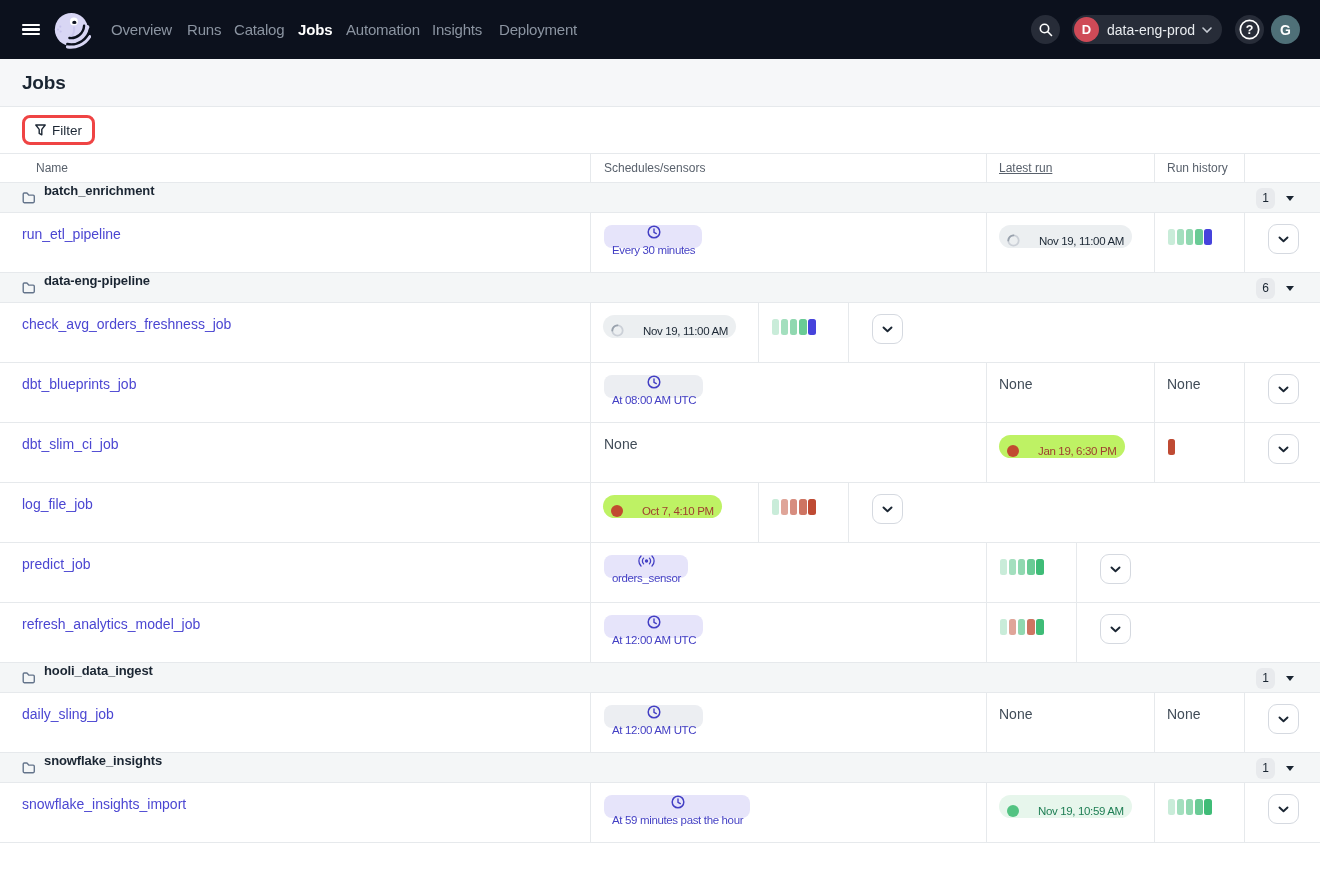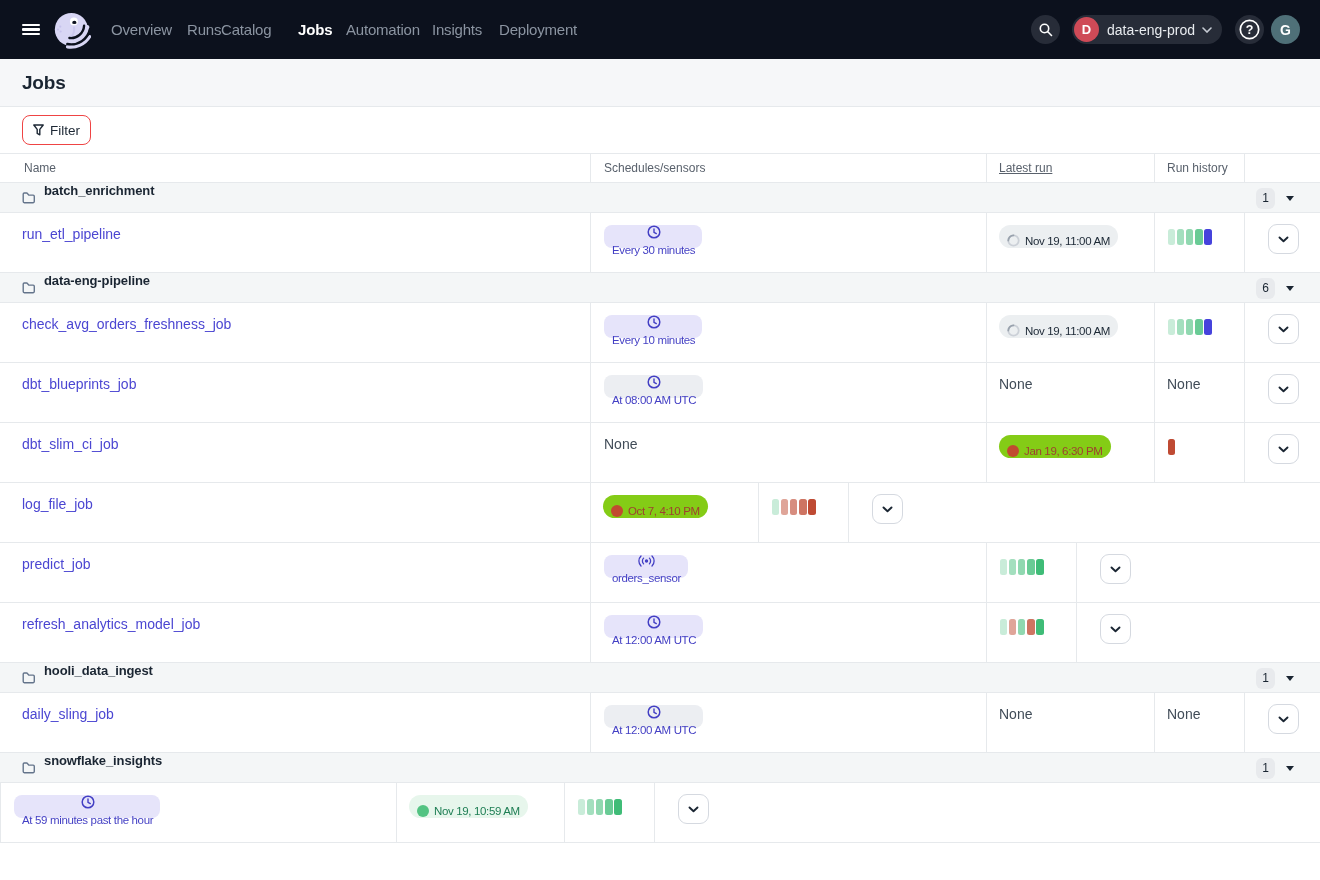--- a/index.html
+++ b/index.html
@@ -18,50 +18,50 @@
 .deppill { height:29px; background:#272C38; border-radius:15px; display:flex; align-items:center; margin-left:12px; padding:2px; }
 .deppill .dcirc { width:25px; height:25px; border-radius:50%; background:#CF4A57; color:#fff; font-size:13px; font-weight:700; display:flex; align-items:center; justify-content:center; }
 .deppill .dname { color:#E8EBEF; font-size:14px; margin:0 7px 0 8px; }
 .helpbtn { margin-left:13px; }
 .avatar { width:29px; height:29px; border-radius:50%; background:#4F7078; color:#fff; font-size:14px; font-weight:700; display:flex; align-items:center; justify-content:center; margin-left:7px; margin-right:20px; }
 
 
 .pagehead { height:48px; background:#F6F7F9; border-bottom:1px solid #E6E9EC; display:flex; align-items:center; }
 .pagehead h1 { font-size:19px; font-weight:700; color:#1A2532; margin-left:22px; letter-spacing:-0.2px; }
 .toolbar { height:47px; background:#fff; border-bottom:1px solid #E6E9EC; display:flex; align-items:center; }
-.filterbtn { margin-left:22px; height:30px; border:1px solid #ef4444; border-radius:8px; background:#fff; display:inline-flex; align-items:center; padding:0 10px; gap:6px; font-size:13.5px; color:#1C2734; font-family:"Liberation Sans",sans-serif; }
+.filterbtn { margin-left:22px; height:30px; border:3px solid #ef4444; border-radius:8px; background:#fff; display:inline-flex; align-items:center; padding:0 10px; gap:6px; font-size:13.5px; color:#1C2734; font-family:"Liberation Sans",sans-serif; }
 
 
 .thead { height:29px; display:flex; border-bottom:1px solid #E6E9EC; color:#59616C; font-size:12px; }
 .thead > div { display:flex; align-items:center; }
-.c1 { width:590px; padding-left:24px; }
+.c1 { width:590px; padding-left:36px; }
 .c2 { width:396px; padding-left:13px; border-left:1px solid #E6E9EC; }
 .c3 { width:168px; padding-left:12px; border-left:1px solid #E6E9EC;text-decoration:underline; }
 .c4 { width:90px; padding-left:12px; border-left:1px solid #E6E9EC; }
 .c5 { width:76px; border-left:1px solid #E6E9EC; }
 .grow { height:30px; background:#F4F6F7; border-bottom:1px solid #E6E9EC; display:flex; align-items:flex-start; position:relative; }
 .grow .gname { font-size:13px; font-weight:700; color:#1A2532; margin-left:44px; letter-spacing:-0.1px; }
 .grow svg.folder { position:absolute; left:22px; top:9px; }
 .gbadge { position:absolute; right:45px; top:4.5px; width:19px; height:21px; background:#E8EAED; border-radius:6px; color:#1A2532; font-size:12px; display:flex; align-items:center; justify-content:center; }
 .gcaret { position:absolute; right:26px; top:13px; width:0; height:0; border-left:4.5px solid transparent; border-right:4.5px solid transparent; border-top:5.5px solid #1A2532; }
 .jrow { height:60px; display:flex; border-bottom:1px solid #E6E9EC; }
 .jrow > div { position:relative; }
 .jname { position:absolute; left:22px; top:13px; font-size:14px; color:#4B46D2; }
 .none { position:absolute; left:13px; top:13px; font-size:14px; color:#414C58; }
 .c3 .none { left:12px; }
 .c4 .none { left:12px; }
 
 
 .chip { position:absolute; left:13px; top:12px; height:23px; border-radius:8px; background:#E6E4FA; display:inline-flex; align-items:center; padding:0 7px 0 8px; gap:5px; color:#433FC4; font-size:11.5px; letter-spacing:-0.35px;flex-direction:column; }
 .chip.off { background:#ECEEF2;padding-left:8px; }
 
-.rpill { position:absolute; left:12px; top:12px; height:23px; border-radius:11.5px; display:inline-flex; align-items:center; padding:8px 8px 0 8px; gap:5px; font-size:11.5px; letter-spacing:-0.35px; }
+.rpill { position:absolute; left:12px; top:12px; height:23px; border-radius:11.5px; display:inline-flex; align-items:center; padding:8px 8px 0 8px; gap:19px; font-size:11.5px; letter-spacing:-0.35px; }
 .rpill.gray { background:#ECEFF1; color:#1B2734; }
 .rpill.green { background:#E7F6EC; color:#1E7E54; }
-.rpill.red { background:#84cc16; color:#9E4130; }
+.rpill.red { background:#bef264; color:#9E4130; }
 .dot { width:12px; height:12px; border-radius:50%; }
 .dot.g { background:#53C382; }
 .dot.r { background:#C14B30; }
 
 .bars { position:absolute; left:12.5px; top:16px; display:flex; gap:1.6px; }
 .bars i { width:7.6px; height:15.5px; border-radius:2.5px; }
 
 .cbtn { position:absolute; left:23px; top:11px; width:31px; height:30px; border:1px solid #D5D9E0; border-radius:9px; background:#fff; display:flex; align-items:center; justify-content:center; }
 
 .tog { width:16px; height:10px; border-radius:5px; position:relative; }
@@ -88,21 +88,21 @@
     <circle cx="6.9" cy="19.6" r="1.1" fill="#C6C2EC"></circle>
     <circle cx="9.6" cy="21.5" r="1.1" fill="#C6C2EC"></circle>
     <circle cx="22.9" cy="11.4" r="3.95" fill="#fff"></circle>
     <path d="M21.2 12.9 a2.15 2.15 0 0 1 4.3 0 q0 1 -2.15 1 t-2.15 -1 Z" fill="#0C111D"></path>
     <path d="M18.42 28.0 A13.1 13.1 0 0 0 33.08 15.69" stroke="#0C111D" stroke-width="2.4" fill="none" stroke-linecap="round"></path>
     <path d="M16.3 34.0 A19.4 19.4 0 0 0 38.98 19.03" stroke="#0C111D" stroke-width="2.4" fill="none" stroke-linecap="round"></path>
   </svg>
   <div class="navlinks">
     <a style="left:111px">Overview</a>
       <a style="left:187px">Runs</a>
-      <a style="left:221px">Catalog</a>
+      <a style="left:234px">Catalog</a>
       <a class="active" style="left:298px">Jobs</a>
       <a style="left:346px">Automation</a>
       <a style="left:432px">Insights</a>
       <a style="left:499px">Deployment</a>
   </div>
   <div class="navright">
     <div class="circbtn">
         <svg width="16" height="16" viewBox="0 0 16 16">
           <circle cx="6.5" cy="6.5" r="4.2" stroke="#fff" stroke-width="1.6" fill="none"></circle>
           <line x1="9.8" y1="9.8" x2="13.5" y2="13.5" stroke="#fff" stroke-width="1.6" stroke-linecap="round"></line>
@@ -198,30 +198,20 @@
       <path d="M1 3.2 V10.4 A1.2 1.2 0 0 0 2.2 11.6 H11.8 A1.2 1.2 0 0 0 13 10.4 V4.6 A1.2 1.2 0 0 0 11.8 3.4 H7 L5.6 1.6 A1.2 1.2 0 0 0 4.6 1.1 H2.2 A1.2 1.2 0 0 0 1 2.3 Z" stroke="#64748B" stroke-width="1.5" fill="none" stroke-linejoin="round"></path>
     </svg>
     <span class="gname">data-eng-pipeline</span>
     <span class="gbadge">6</span>
     <span class="gcaret"></span>
   </div>
 <div class="jrow">
     <div class="c1">
       <span class="jname">check_avg_orders_freshness_job</span>
     </div>
-    <div class="c2">
-      <span class="chip">
-        <svg width="14" height="14" viewBox="0 0 14 14" style="flex:none">
-          <circle cx="7" cy="7" r="5.8" stroke="#433FC4" stroke-width="1.5" fill="none"></circle>
-          <path d="M7 4 V7.3 L9.3 8.6" stroke="#433FC4" stroke-width="1.4" fill="none" stroke-linecap="round"></path>
-        </svg>
-        <span>Every 10 minutes</span>
-        <span class="tog on"></span>
-      </span>
-    </div>
     <div class="c3">
       <span class="rpill gray">
         <svg width="13" height="13" viewBox="0 0 13 13" style="flex:none">
           <circle cx="6.5" cy="6.5" r="5.2" stroke="#CBD0D7" stroke-width="1.8" fill="none"></circle>
           <path d="M1.3 6.5 A5.2 5.2 0 0 1 6.5 1.3" stroke="#99A2AD" stroke-width="1.8" fill="none" stroke-linecap="round"></path>
         </svg>
         <span>Nov 19, 11:00 AM</span>
       </span>
     </div>
     <div class="c4">
@@ -425,20 +415,23 @@
   </div>
 <div class="grow">
     <svg class="folder" width="13.5" height="12" viewBox="0 0 14 13">
       <path d="M1 3.2 V10.4 A1.2 1.2 0 0 0 2.2 11.6 H11.8 A1.2 1.2 0 0 0 13 10.4 V4.6 A1.2 1.2 0 0 0 11.8 3.4 H7 L5.6 1.6 A1.2 1.2 0 0 0 4.6 1.1 H2.2 A1.2 1.2 0 0 0 1 2.3 Z" stroke="#64748B" stroke-width="1.5" fill="none" stroke-linejoin="round"></path>
     </svg>
     <span class="gname">snowflake_insights</span>
     <span class="gbadge">1</span>
     <span class="gcaret"></span>
   </div>
 <div class="jrow">
+    <div class="c1">
+      <span class="jname">snowflake_insights_import</span>
+    </div>
     <div class="c2">
       <span class="chip">
         <svg width="14" height="14" viewBox="0 0 14 14" style="flex:none">
           <circle cx="7" cy="7" r="5.8" stroke="#433FC4" stroke-width="1.5" fill="none"></circle>
           <path d="M7 4 V7.3 L9.3 8.6" stroke="#433FC4" stroke-width="1.4" fill="none" stroke-linecap="round"></path>
         </svg>
         <span>At 59 minutes past the hour</span>
         <span class="tog on"></span>
       </span>
     </div>

